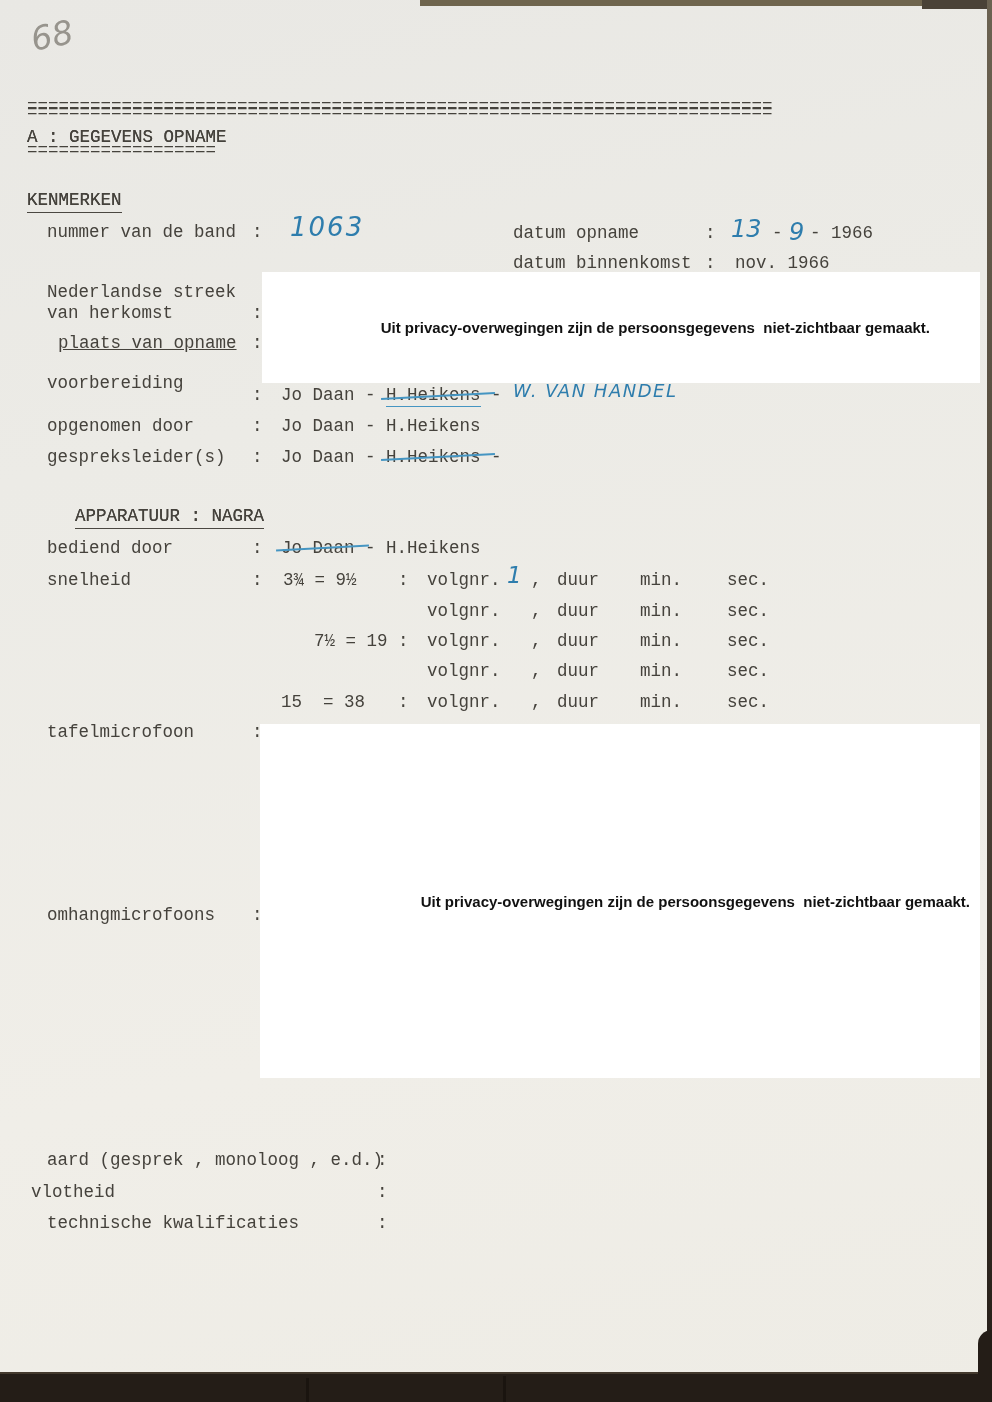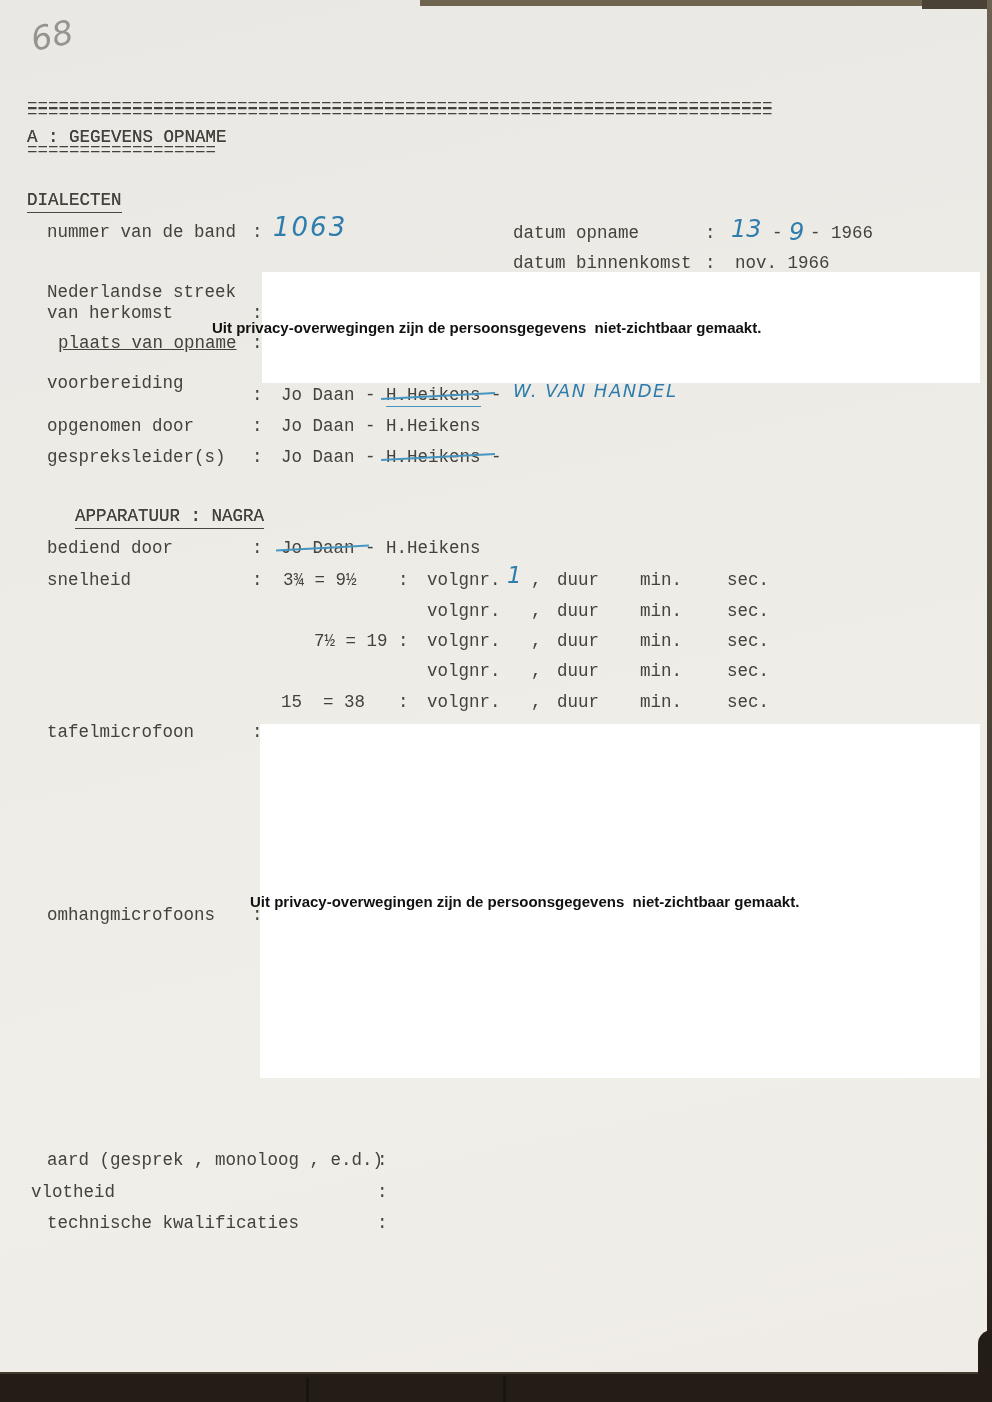--- a/index.html
+++ b/index.html
@@ -23,21 +23,21 @@
     position:absolute;font-family:"DejaVu Sans", sans-serif;font-style:italic;
     color:#97948d;transform:rotate(-12deg);
   }
   .strike{position:relative;display:inline-block;}
   .strike::after{
     content:"";position:absolute;left:-5px;right:-14px;top:46%;
     border-top:2.4px solid #4595c2;transform:rotate(-3deg);
   }
   .ustrike{border-bottom:1.8px solid #4595c2;padding-bottom:1px;}
   .redaction{
-    position:absolute;background:#ffffff;display:flex;align-items:center;justify-content:flex-start;
+    position:absolute;background:#ffffff;display:flex;align-items:center;justify-content:flex-end;
   }
   .redaction .notice{
     font-family:"Liberation Sans", sans-serif;font-weight:bold;font-size:15px;
     color:#111111;white-space:pre;
   }
   .edge{position:absolute;}
   .clip-frag{position:absolute;overflow:hidden;}
 </style>
 </head>
 <body>
@@ -52,25 +52,25 @@
   <div class="edge" style="left:503px;top:1376px;width:3px;height:26px;background:#1a140f;"></div>
   <div class="edge" style="right:0;top:1330px;width:14px;height:44px;background:#241d17;border-top-left-radius:26px;"></div>
 
   <div class="pencil" style="left:31px;top:16px;font-size:33px;">68</div>
 
   <div class="typed" style="left:27px;top:96px;">=======================================================================</div>
   <div class="typed" style="left:27px;top:102px;">=======================================================================</div>
   <div class="typed soft" style="left:27px;top:127px;">A : GEGEVENS OPNAME</div>
   <div class="typed" style="left:27px;top:140px;">==================</div>
 
-  <div class="typed soft heading" style="left:27px;top:190px;">DIALECTEN</div>
+  <div class="typed soft heading" style="left:27px;top:190px;">KENMERKEN</div>
 
   <div class="typed" style="left:47px;top:222px;">nummer van de band</div>
   <div class="typed" style="left:252px;top:222px;">:</div>
-  <div class="hand" style="left:273px;top:212px;font-size:26px;letter-spacing:2px;">1063</div>
+  <div class="hand" style="left:290px;top:212px;font-size:26px;letter-spacing:2px;">1063</div>
 
   <div class="typed" style="left:513px;top:223px;">datum opname</div>
   <div class="typed" style="left:705px;top:223px;">:</div>
   <div class="hand" style="left:731px;top:215px;font-size:24px;">13</div>
   <div class="typed" style="left:772px;top:223px;">-</div>
   <div class="hand" style="left:789px;top:218px;font-size:24px;">9</div>
   <div class="typed" style="left:810px;top:223px;">- 1966</div>
 
   <div class="typed" style="left:513px;top:253px;">datum binnenkomst</div>
   <div class="typed" style="left:705px;top:253px;">:</div>

